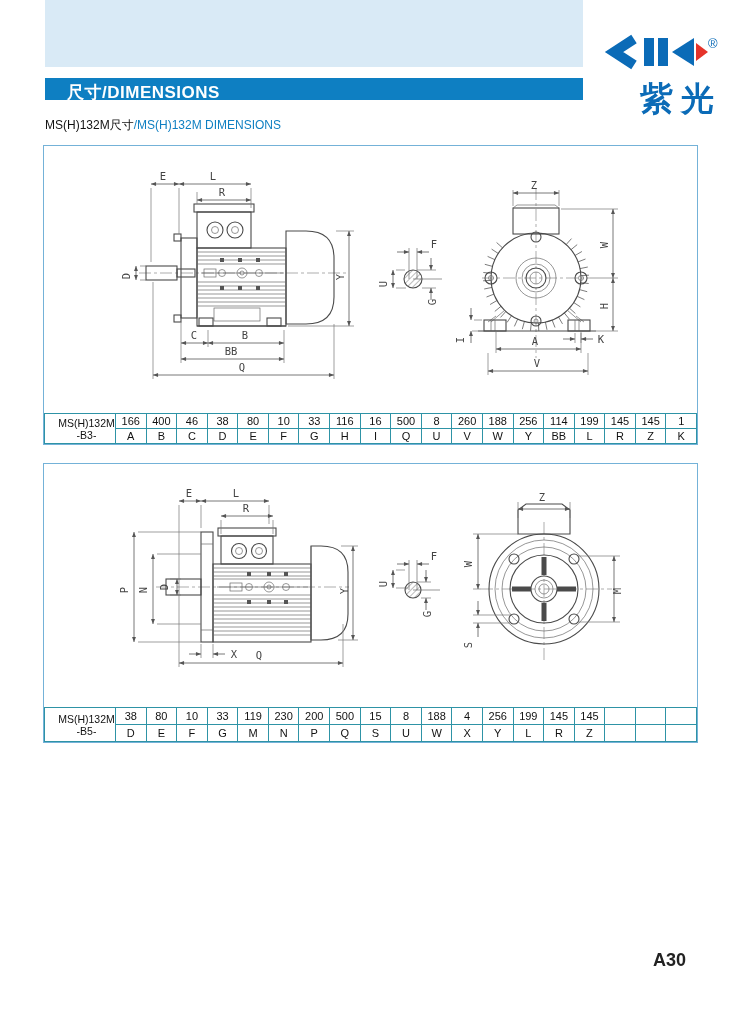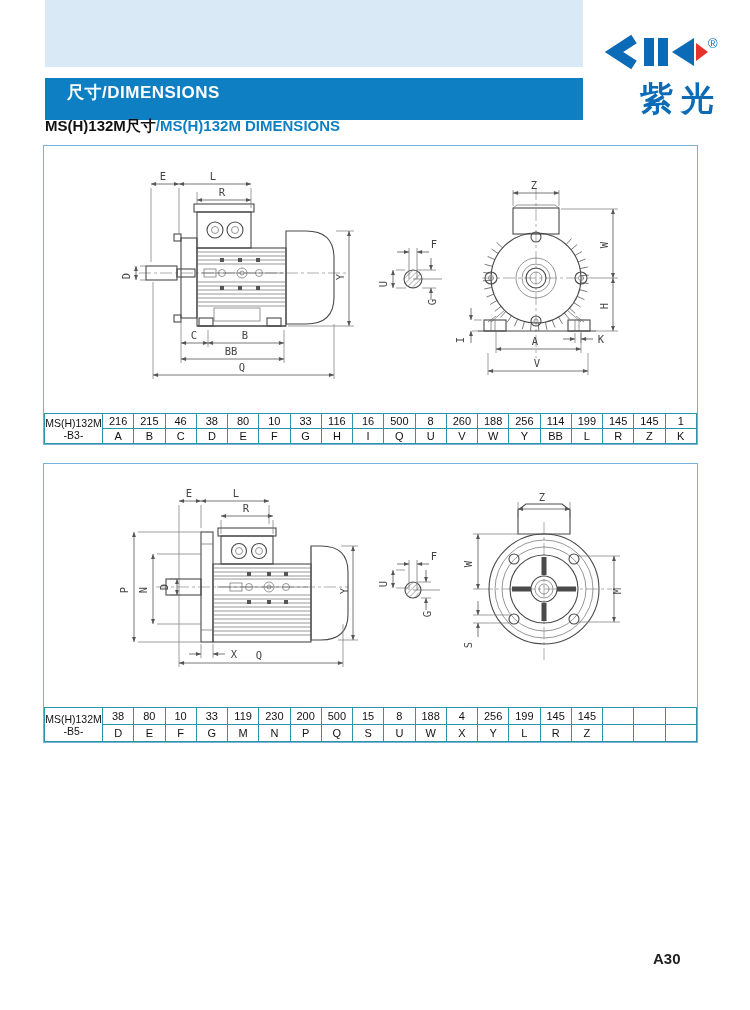--- a/index.html
+++ b/index.html
@@ -1,33 +1,33 @@
 <!DOCTYPE html>
 <html><head>
 <meta charset="utf-8">
 <style>
   html,body{margin:0;padding:0;}
   body{width:750px;height:1010px;position:relative;background:#ffffff;
        font-family:"Liberation Sans",sans-serif;overflow:hidden;}
   .banner{position:absolute;left:45px;top:0;width:538px;height:67px;background:#d9eaf6;}
-  .bar{position:absolute;left:45px;top:78px;width:538px;height:42px;background:#0e7fc2;
+  .bar{position:absolute;left:45px;top:78px;width:538px;height:22px;background:#0e7fc2;
        color:#fff;font-weight:bold;font-size:17px;line-height:30px;padding-left:22px;
        box-sizing:border-box;letter-spacing:0.5px;}
-  .subtitle{position:absolute;left:45px;top:117px;font-size:15px;font-weight:bold;color:#111;}
+  .subtitle{position:absolute;left:45px;top:117px;font-size:12px;font-weight:normal;color:#111;}
   .subtitle .en{color:#0e7fc2;}
   .figbox{position:absolute;left:43px;width:653px;border:1px solid #74b2d8;background:#fff;}
   #box-b3{top:145px;}
   #box-b5{top:463px;}
   .logo{position:absolute;left:600px;top:34px;width:140px;height:82px;}
-  .pagenum{position:absolute;left:653px;top:950px;font-size:15px;font-weight:bold;color:#222;}
+  .pagenum{position:absolute;left:653px;top:950px;font-size:18px;font-weight:bold;color:#222;}
   table.dims-table{width:100%;border-collapse:collapse;table-layout:fixed;}
   table.dims-table td{border:1px solid #2e93a6;text-align:center;padding:0;
        font-size:11px;color:#111;height:14px;overflow:hidden;white-space:nowrap;}
   #box-b5 table.dims-table td{height:16px;}
-  table.dims-table td.mcell{width:57px;font-size:10.5px;}
+  table.dims-table td.mcell{width:57px;font-size:10.5px;padding-left:13px;}
   svg .ol{stroke:#4a4a4a;stroke-width:1.1;fill:none;}
   svg .th{stroke:#6a6a6a;stroke-width:0.7;fill:none;}
   svg .cl{stroke:#8a8a8a;stroke-width:0.7;fill:none;stroke-dasharray:12 3 3 3;}
   svg .dim{stroke:#555;stroke-width:0.8;fill:none;}
   svg .ext{stroke:#777;stroke-width:0.7;fill:none;}
   svg .sp{stroke:#4a4a4a;stroke-width:5;fill:none;}
   svg .sq{fill:#555;stroke:none;}
   svg text.lb{font-family:"DejaVu Sans Mono",monospace;font-size:10.5px;fill:#444;}
 </style>
 </head>
@@ -219,22 +219,22 @@
       <text class="lb" x="420" y="194" text-anchor="middle" transform="rotate(-90 420 194)">I</text>
     </g>
   </svg>
   <table class="dims-table">
       <tbody>
         <tr>
           <td rowspan="2" class="mcell">
             <div>MS(H)132M</div>
             <div>-B3-</div>
           </td>
-          <td>216</td>
-          <td>215</td>
+          <td>166</td>
+          <td>400</td>
           <td>46</td>
           <td>38</td>
           <td>80</td>
           <td>10</td>
           <td>33</td>
           <td>116</td>
           <td>16</td>
           <td>500</td>
           <td>8</td>
           <td>260</td>

